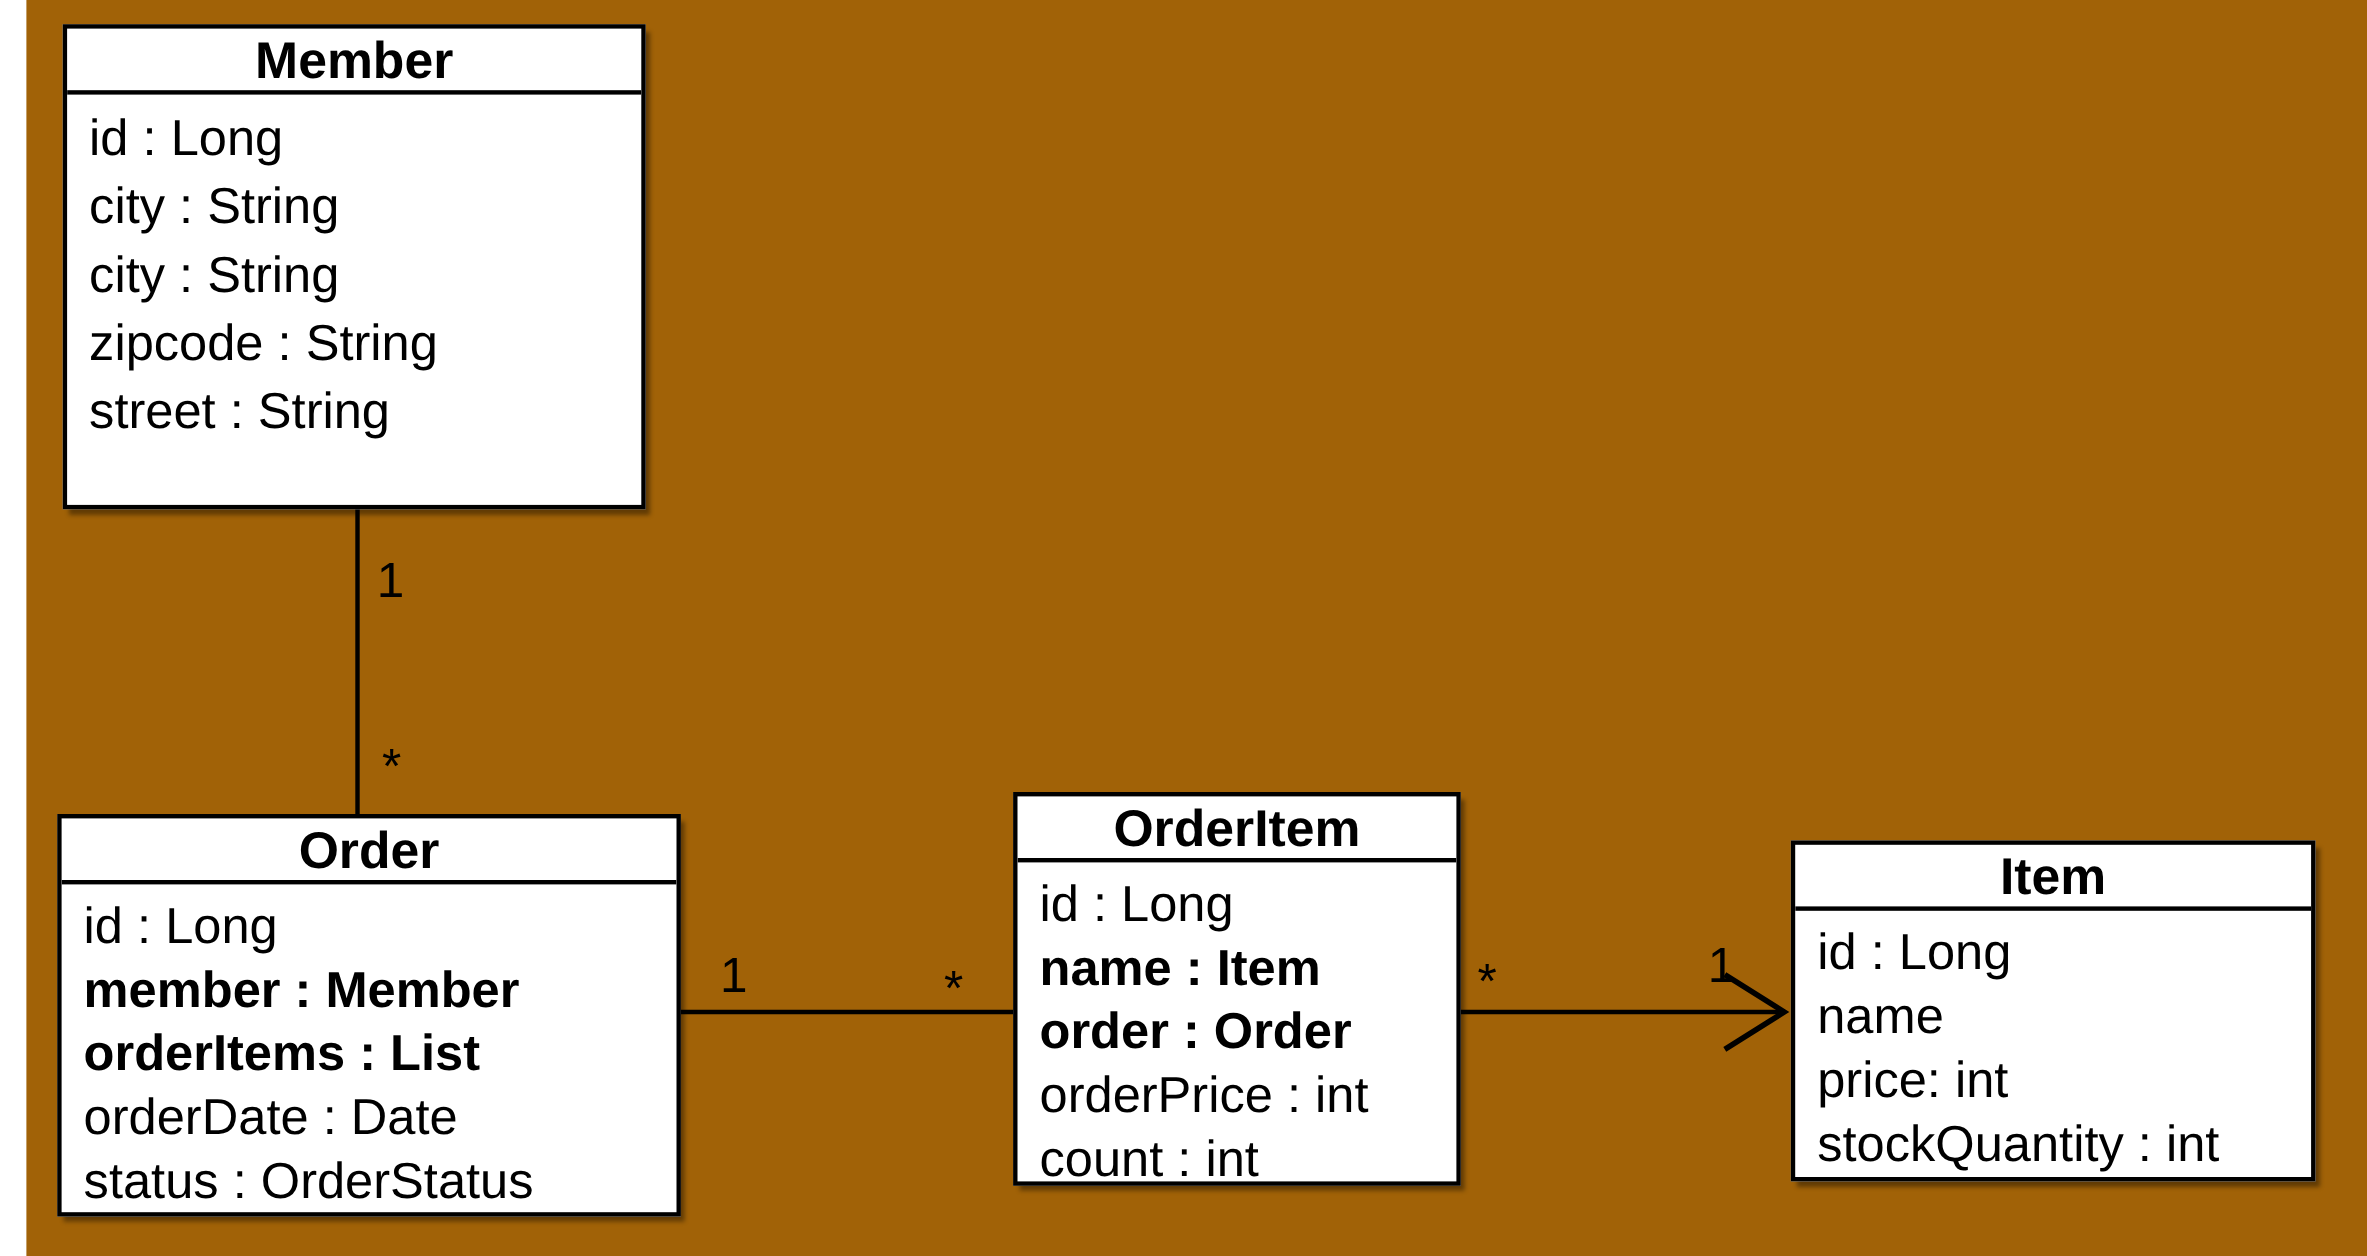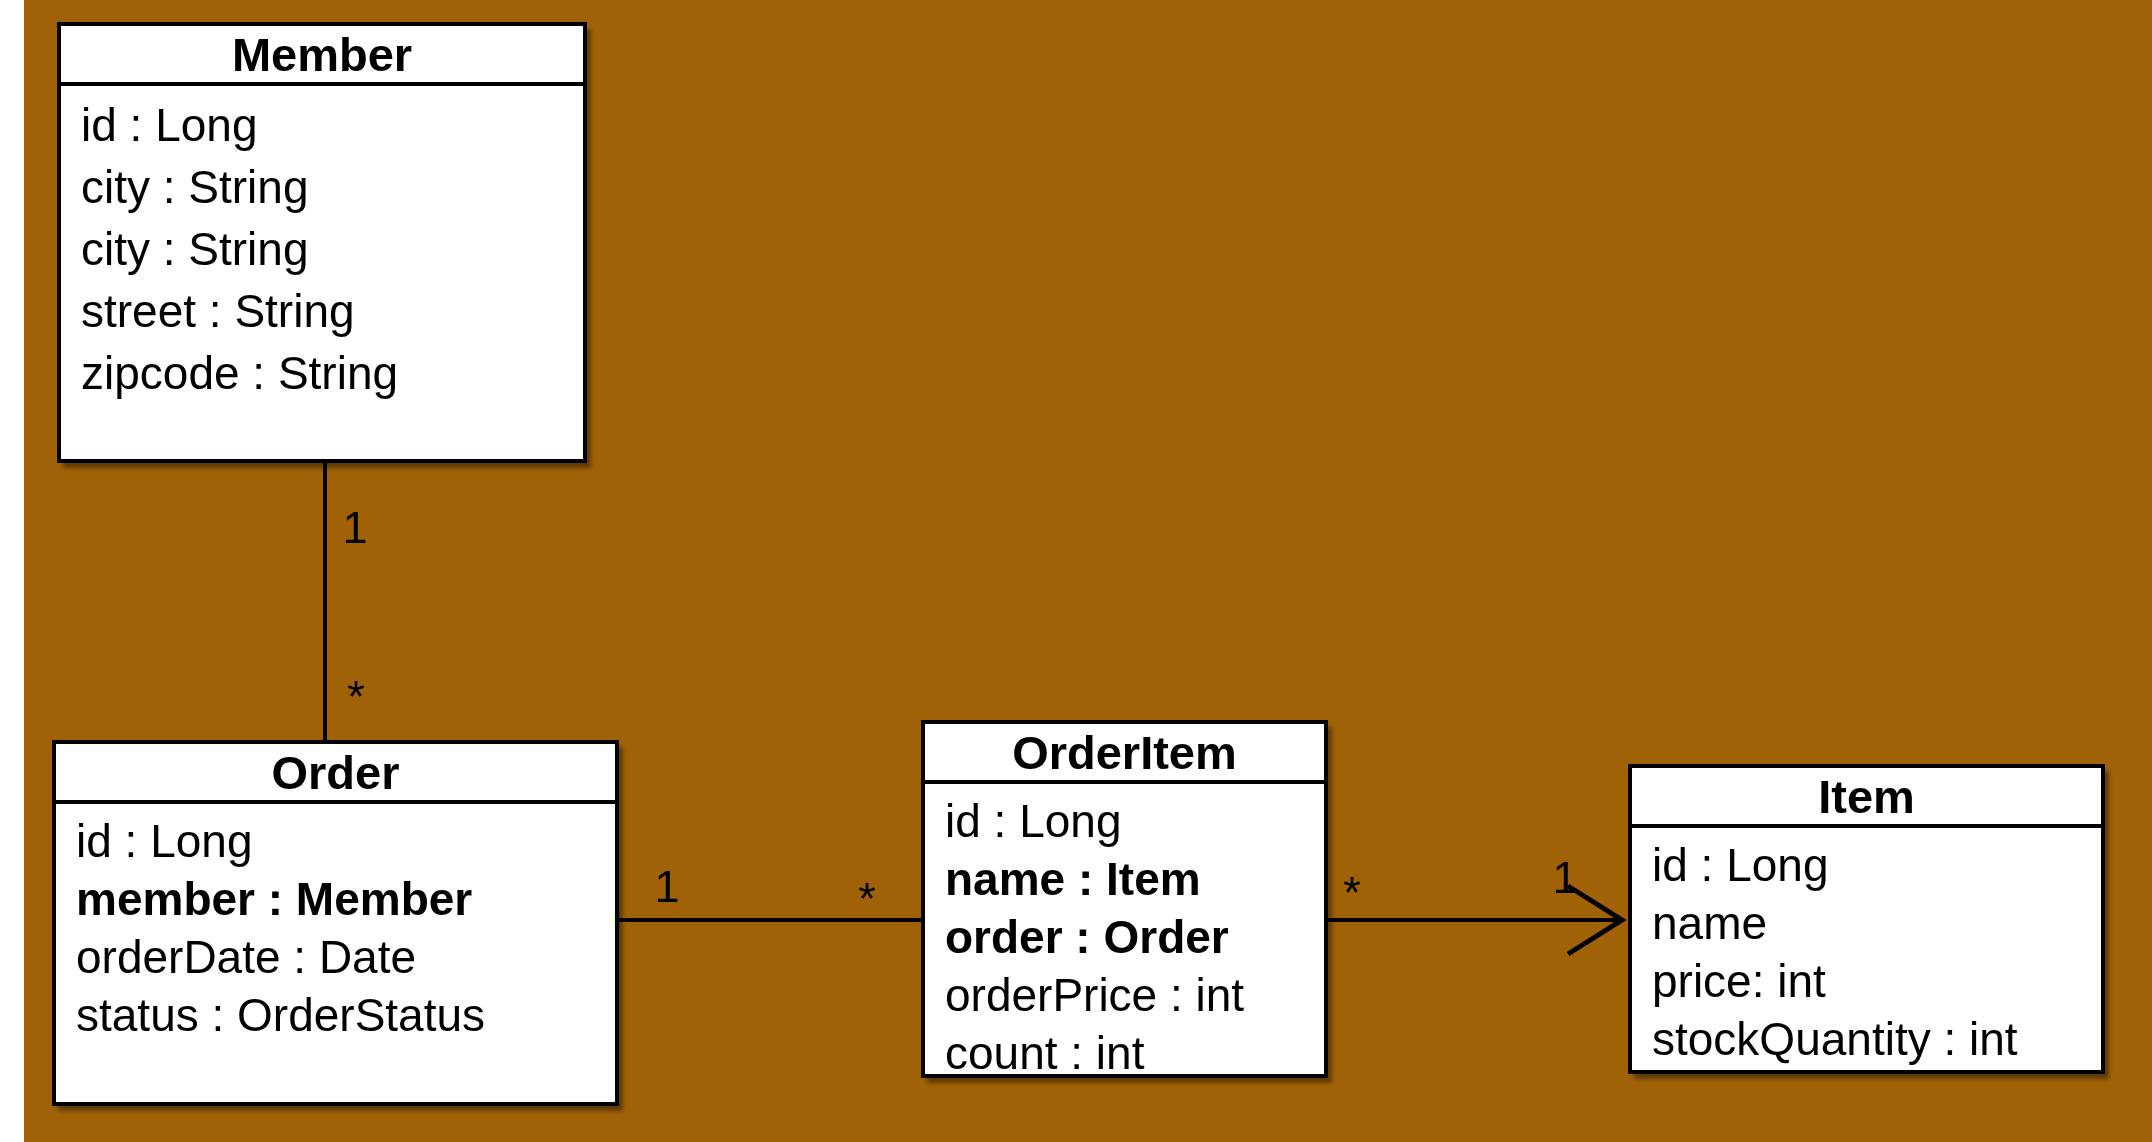--- a/index.html
+++ b/index.html
@@ -66,30 +66,31 @@
     <line x1="1302" y1="920" x2="1594" y2="920" stroke-width="4"></line>
     <polyline points="1544,886 1598,920 1544,954" stroke-width="5"></polyline>
   </svg>
 
   <div class="uml-class member" style="left:33px; top:22px; width:530px; height:441px;">
     <div class="uml-title">Member</div>
     <div class="uml-attrs">
       <div class="attr">id : Long</div>
       <div class="attr">city : String</div>
       <div class="attr">city : String</div>
+      <div class="attr">zipcode : String</div>
       <div class="attr">street : String</div>
-      <div class="attr">zipcode : String</div>
     </div>
   </div>
 
   <div class="uml-class" style="left:28px; top:740px; width:567px; height:366px;">
     <div class="uml-title">Order</div>
     <div class="uml-attrs">
       <div class="attr">id : Long</div>
       <div class="attr bold">member : Member</div>
+      <div class="attr bold">orderItems : List</div>
       <div class="attr">orderDate : Date</div>
       <div class="attr">status : OrderStatus</div>
     </div>
   </div>
 
   <div class="uml-class" style="left:897px; top:720px; width:407px; height:358px;">
     <div class="uml-title">OrderItem</div>
     <div class="uml-attrs">
       <div class="attr">id : Long</div>
       <div class="attr bold">name : Item</div>

